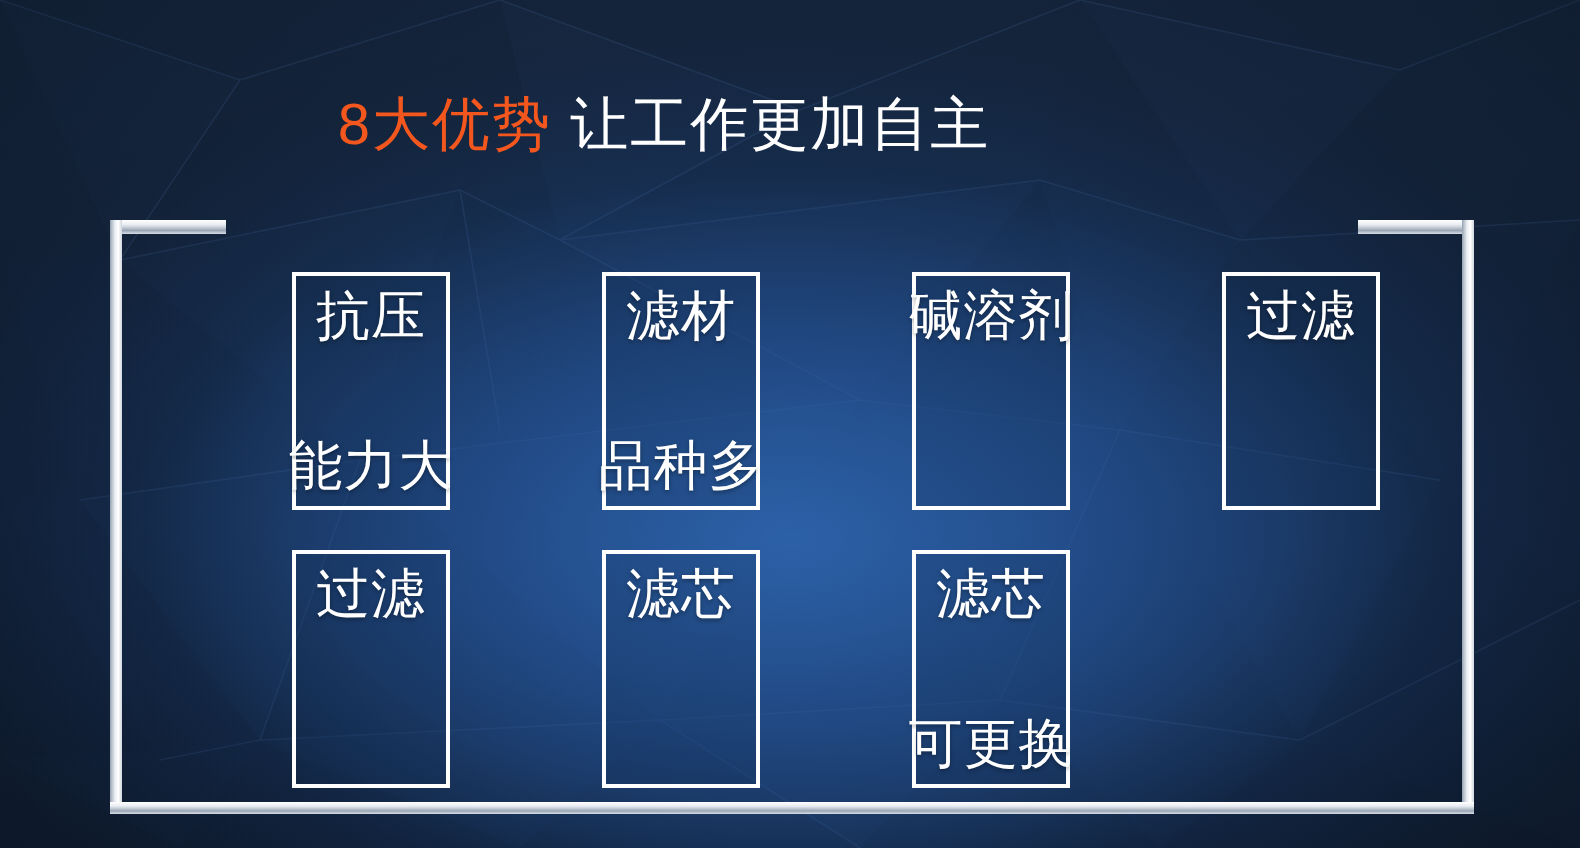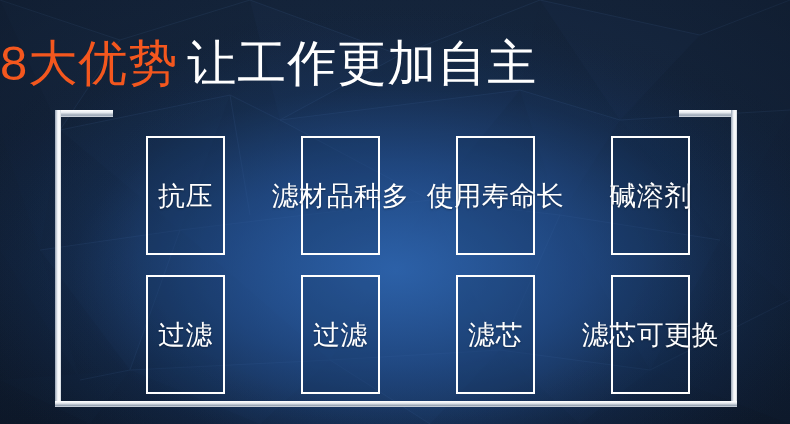--- a/index.html
+++ b/index.html
@@ -56,22 +56,23 @@
     position: absolute;
     inset: 0;
     z-index: 6;
   }
 
   .title {
     position: absolute;
     top: 38px;
     left: 0;
     width: 664px;
+    text-align: center;
     white-space: nowrap;
-    font-size: 49px;
+    font-size: 29px;
     line-height: 50px;
     font-weight: 400;
     letter-spacing: 1px;
   }
   .title .hl {
     color: #F4571E;
   }
   .title .rest {
     color: #ffffff;
     margin-left: 9px;
@@ -100,22 +101,23 @@
     display: grid;
     grid-template-columns: repeat(4, 121px);
     grid-template-rows: repeat(2, 119px);
     column-gap: 34px;
     row-gap: 20px;
     z-index: 7;
   }
   .cell {
     border: 2px solid #ffffff;
     display: flex;
+    flex-direction: column;
     align-items: center;
-    justify-content: center;
+    justify-content: space-between;
     box-sizing: border-box;
     background: rgba(18,44,84,0.22);
     margin-left: 42px;
   }
   .cell .l1, .cell .l2 {
     color: #ffffff;
     font-size: 27px;
     line-height: 40px;
     font-weight: 400;
     letter-spacing: 0.5px;
@@ -191,31 +193,28 @@
     <div class="bracket br-top-left-h"></div>
     <div class="bracket br-top-right-h"></div>
     <div class="bracket vert br-left-v"></div>
     <div class="bracket vert br-right-v"></div>
     <div class="bracket br-bottom-h"></div>
 
     <div class="grid">
 
       <div class="cell">
         <span class="l1">抗压</span>
+        <span class="l2">能力大</span>
       </div>
 
       <div class="cell">
         <span class="l1">滤材</span>
         <span class="l2">品种多</span>
       </div>
 
-      <div class="cell">
-        <span class="l1">使用</span>
-        <span class="l2">寿命长</span>
-      </div>
 
       <div class="cell">
         <span class="l2">碱溶剂</span>
       </div>
 
       <div class="cell">
         <span class="l1">过滤</span>
       </div>
 
       <div class="cell">

